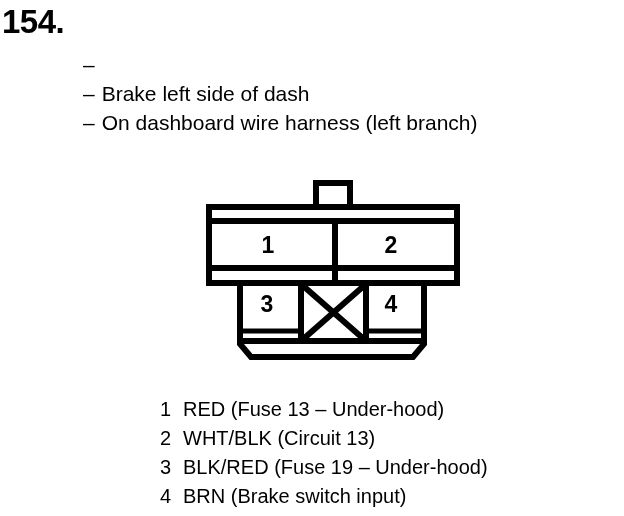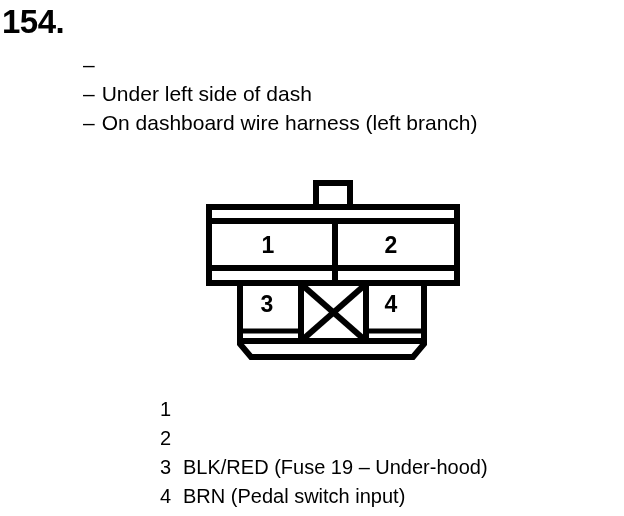--- a/index.html
+++ b/index.html
@@ -64,21 +64,21 @@
   <div class="title">
     <span class="title-number">154.</span>
   </div>
 
   <div class="details">
     <div class="detail-line">
       <span class="detail-dash">–</span>
     </div>
     <div class="detail-line">
       <span class="detail-dash">–</span>
-      <span>Under left side of dash</span>
+      <span>Brake left side of dash</span>
     </div>
     <div class="detail-line">
       <span class="detail-dash">–</span>
       <span>On dashboard wire harness (left branch)</span>
     </div>
   </div>
 
   <svg class="connector" viewBox="0 0 310 200" width="310" height="200" aria-hidden="true">
     <g stroke="#000000" stroke-width="6" fill="none">
 
@@ -103,27 +103,29 @@
       <text x="93" y="83">1</text>
       <text x="216" y="83">2</text>
       <text x="92" y="142">3</text>
       <text x="216" y="142">4</text>
     </g>
   </svg>
 
   <div class="legend">
     <div class="legend-row">
       <span class="legend-num">1</span>
+      <span class="legend-text">RED (Fuse 13 – Under-hood)</span>
     </div>
     <div class="legend-row">
       <span class="legend-num">2</span>
+      <span class="legend-text">WHT/BLK (Circuit 13)</span>
     </div>
     <div class="legend-row">
       <span class="legend-num">3</span>
       <span class="legend-text">BLK/RED (Fuse 19 – Under-hood)</span>
     </div>
     <div class="legend-row">
       <span class="legend-num">4</span>
-      <span class="legend-text">BRN (Pedal switch input)</span>
+      <span class="legend-text">BRN (Brake switch input)</span>
     </div>
   </div>
 
 </div>
 
 </body></html>

